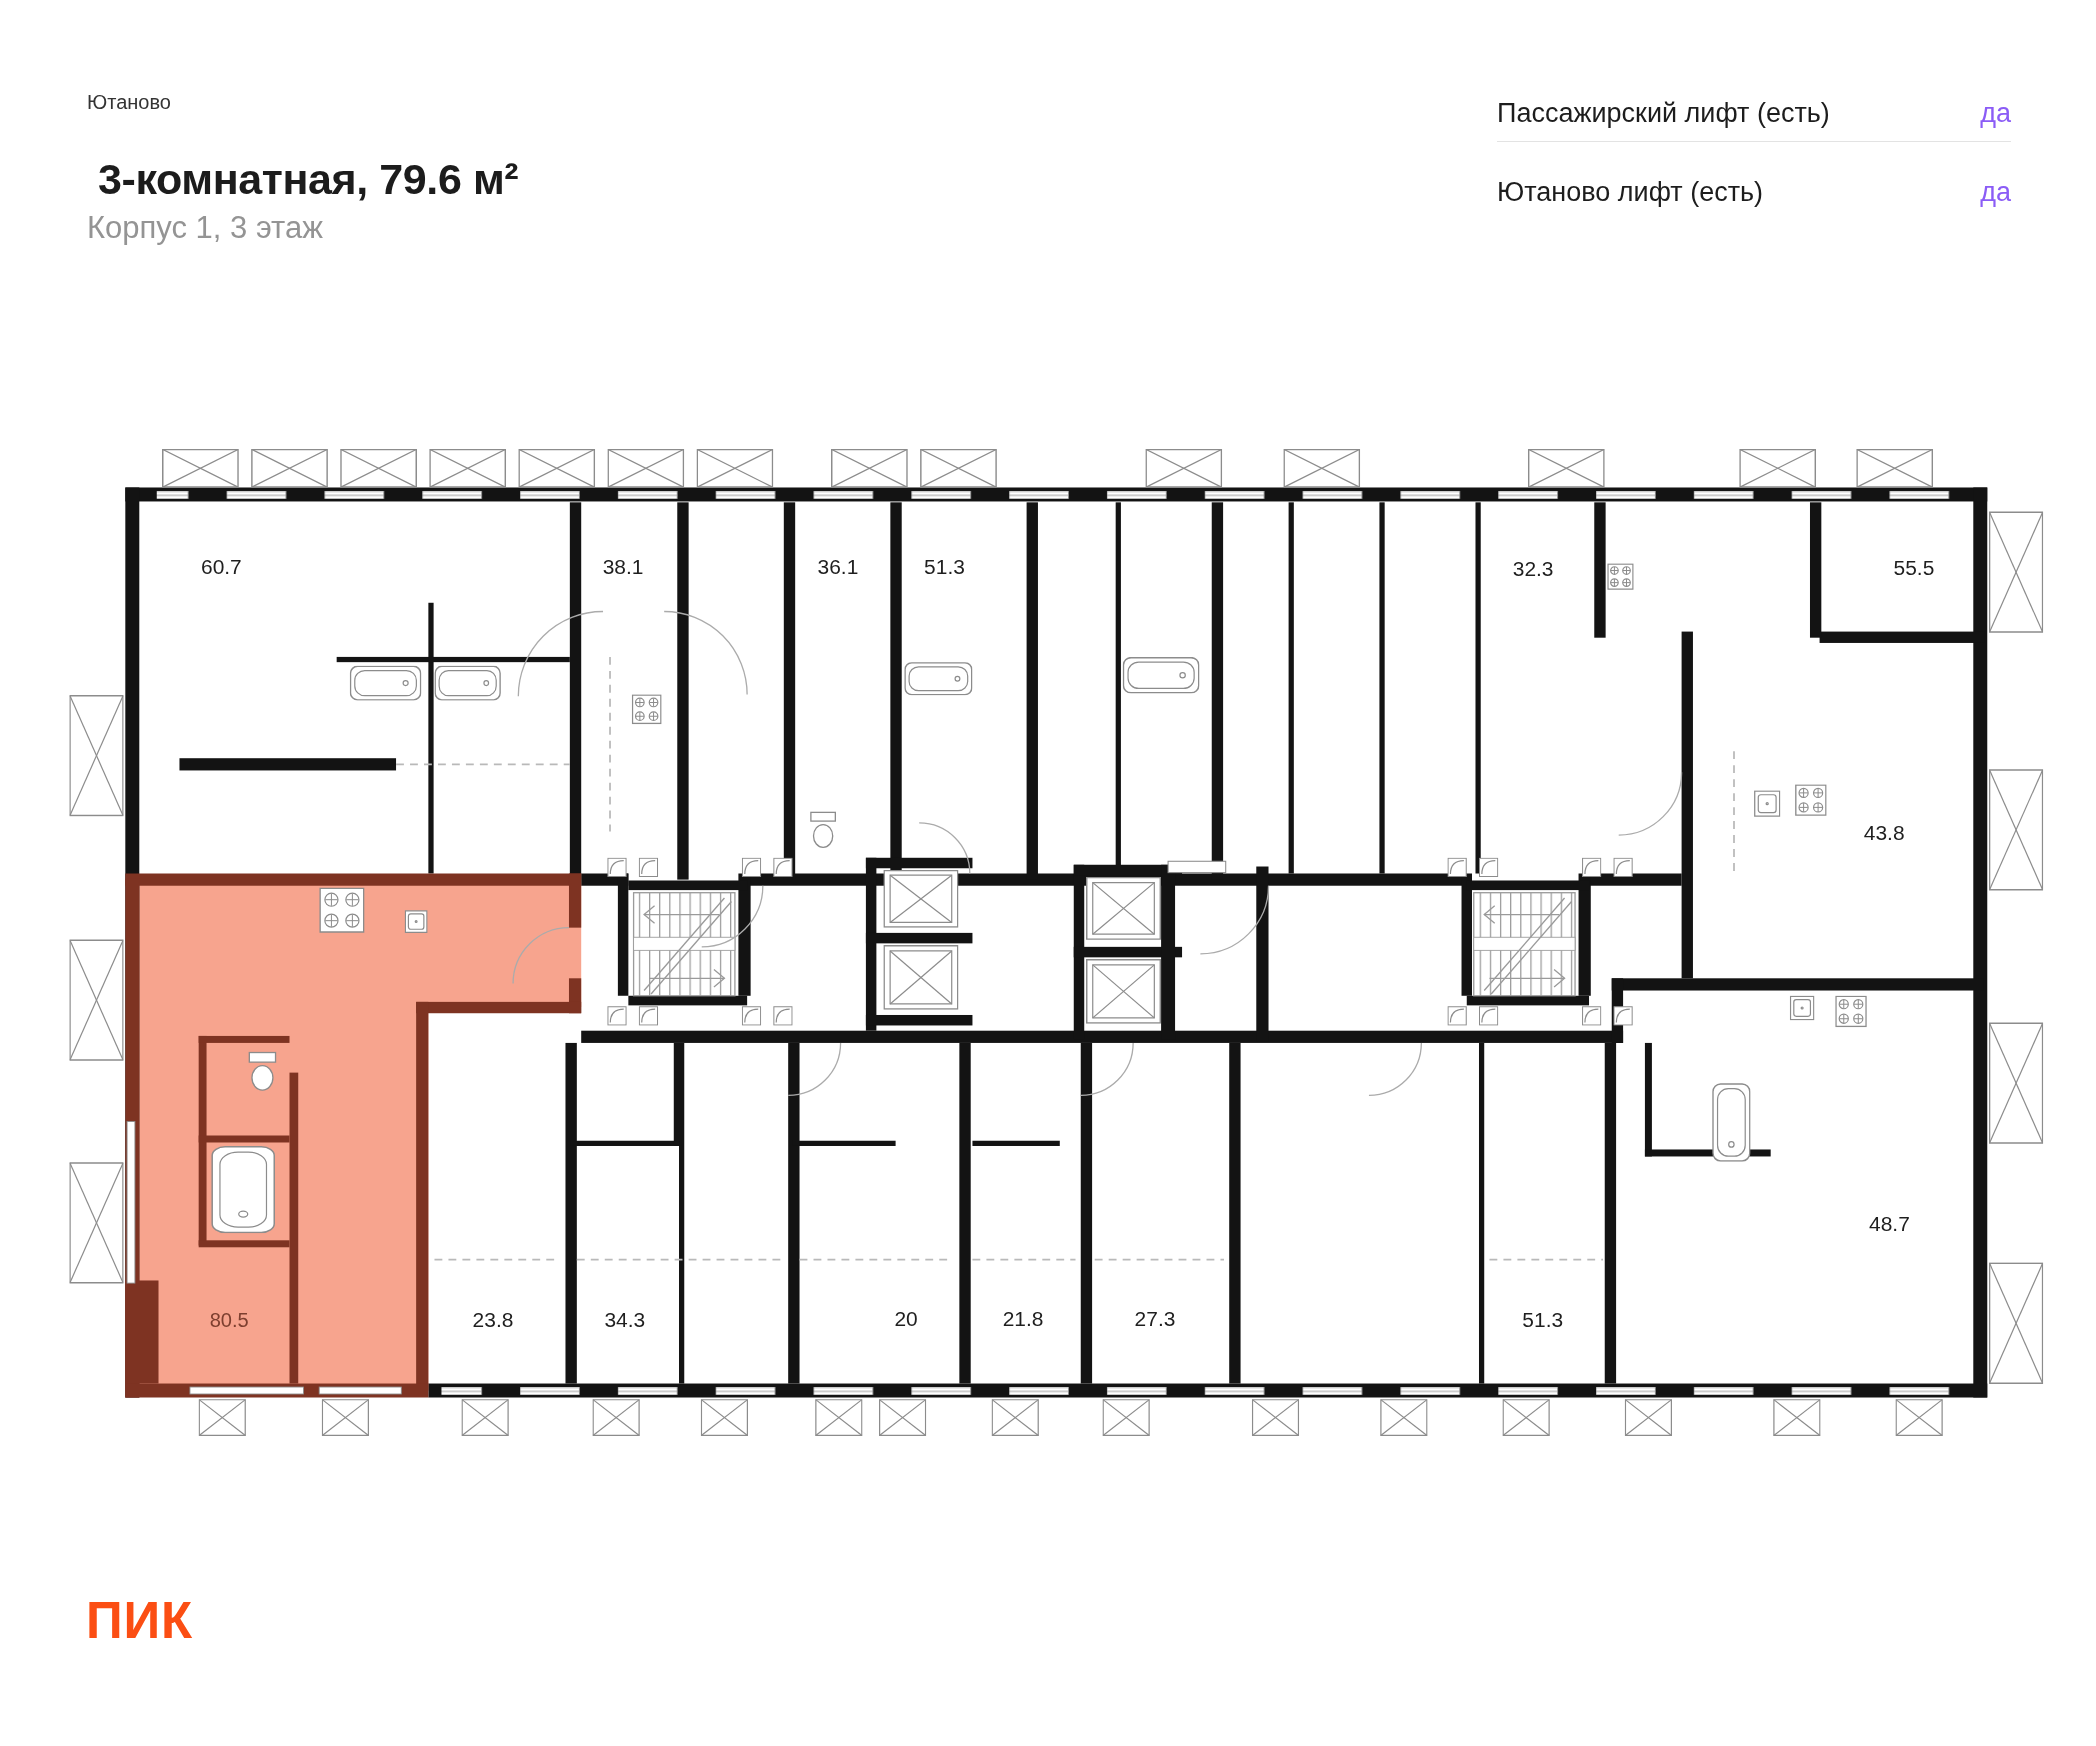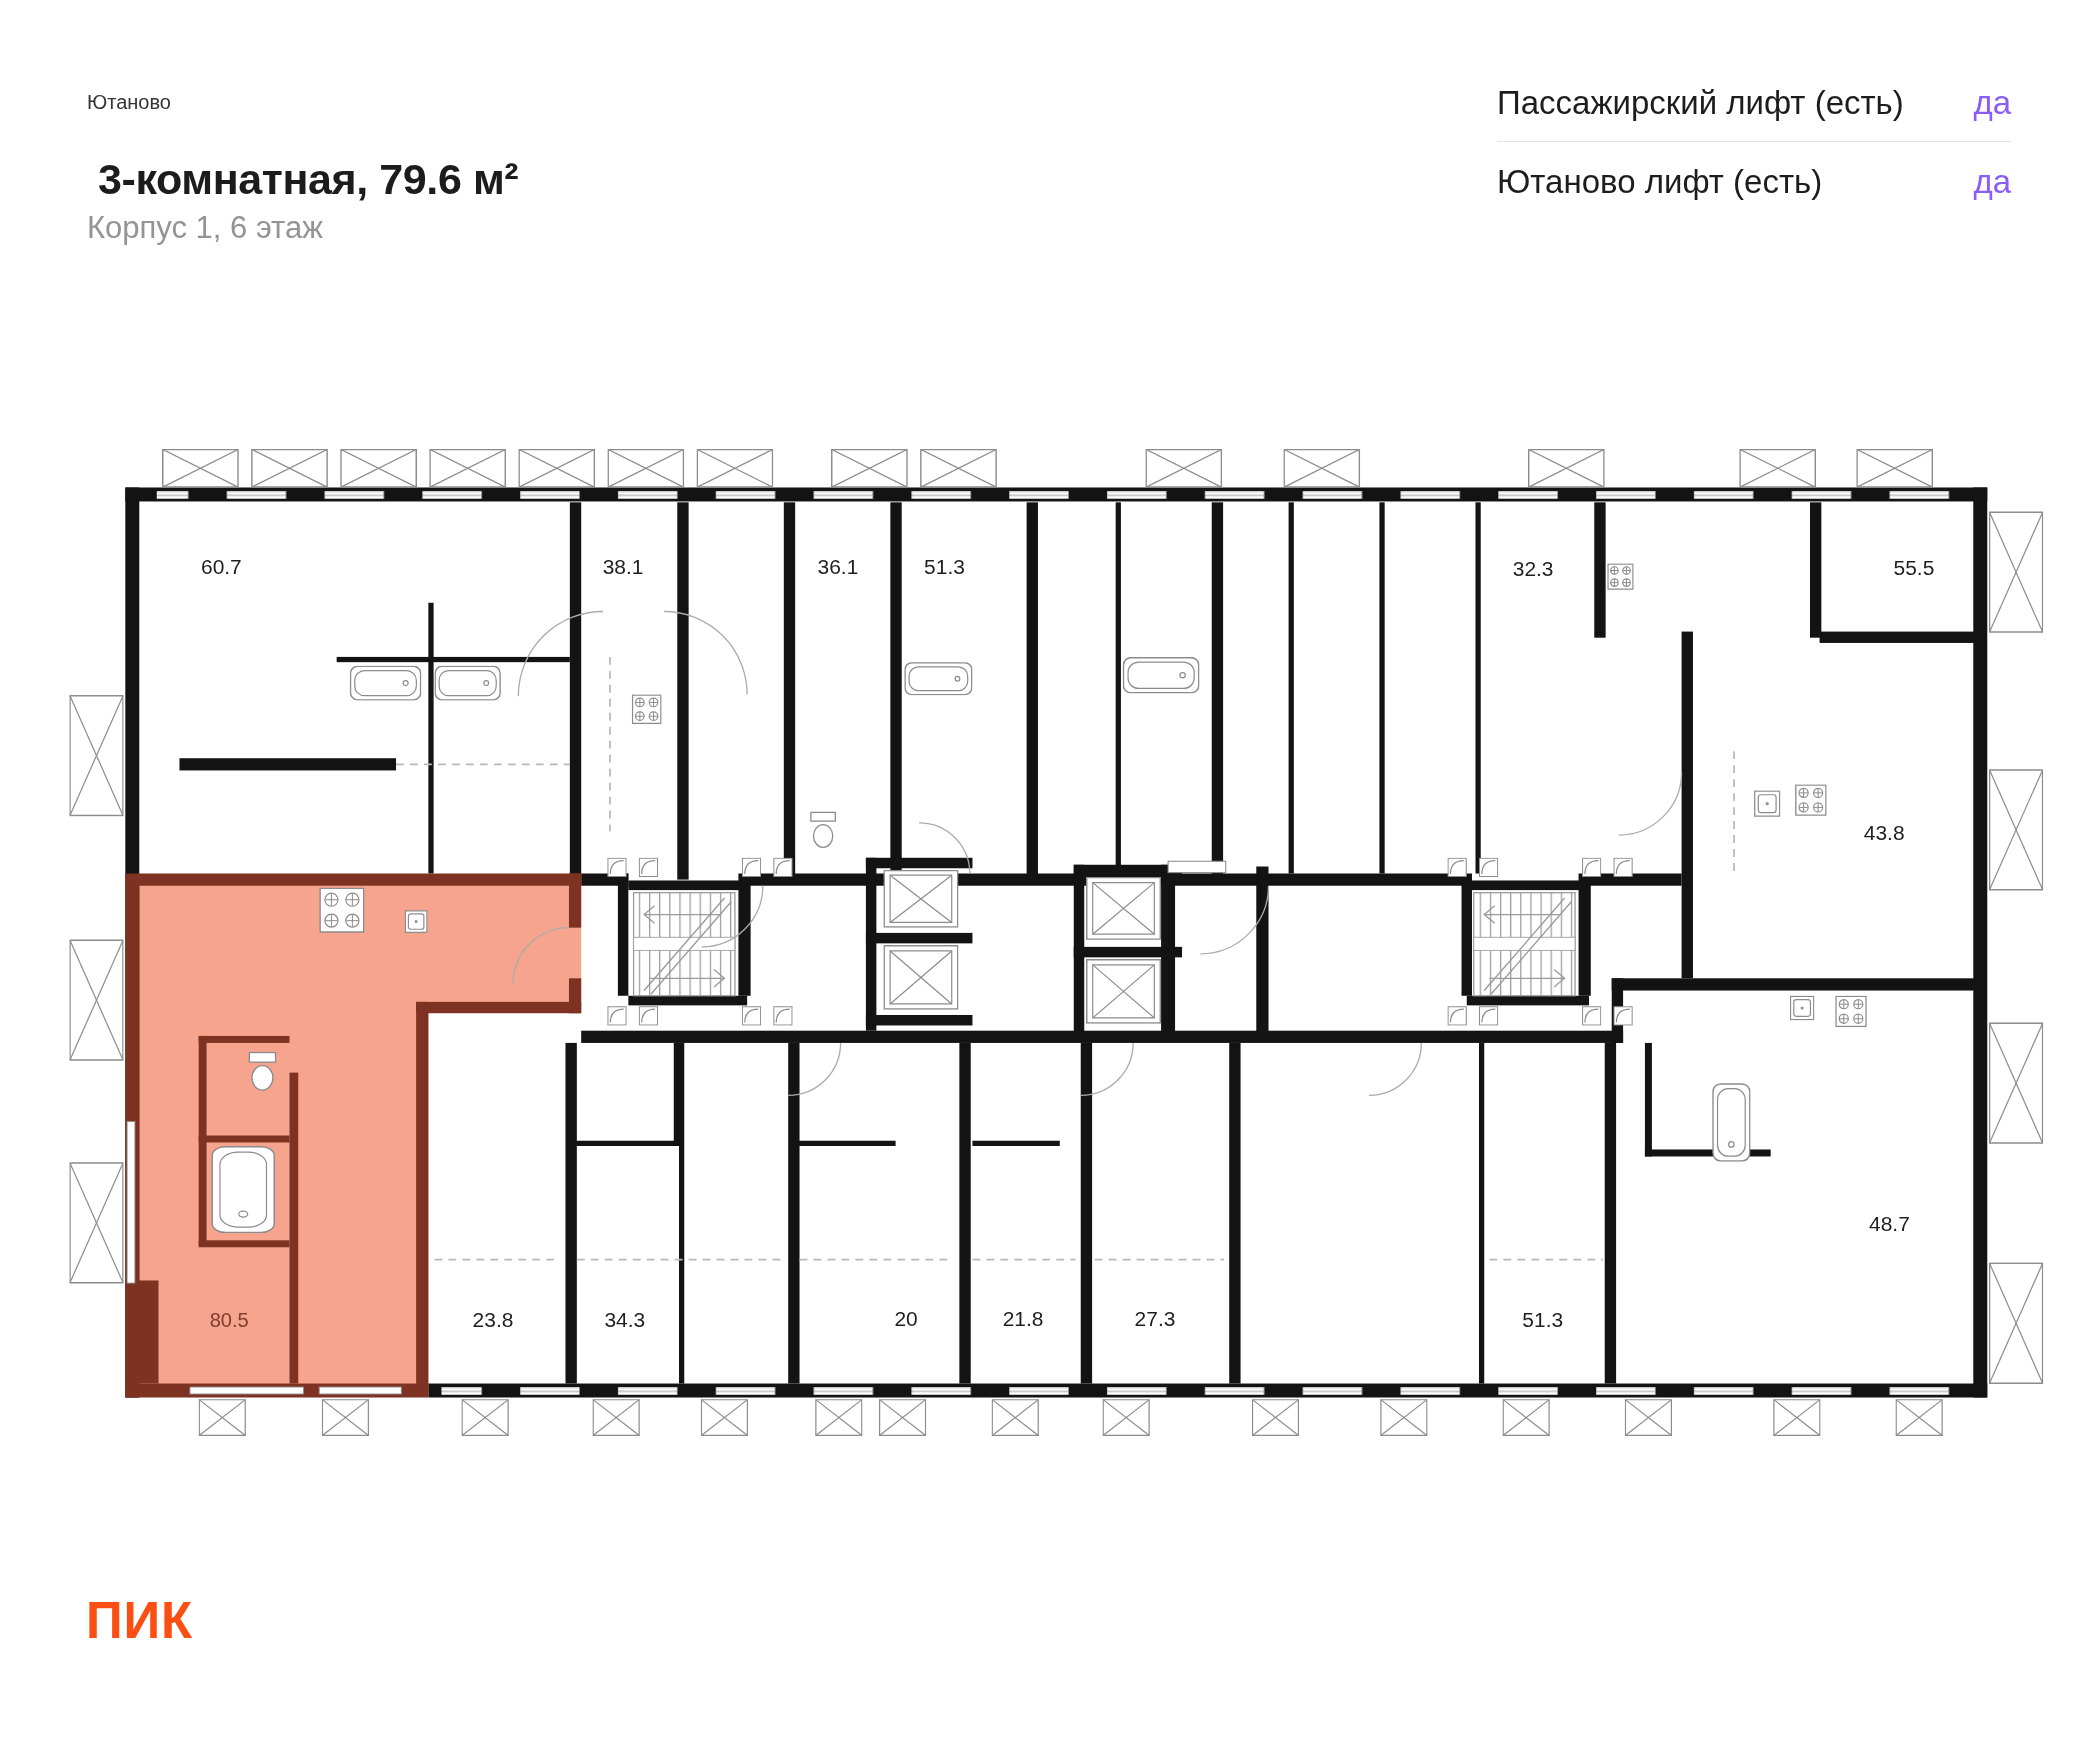--- a/index.html
+++ b/index.html
@@ -7,21 +7,21 @@
     position:relative;width:2096px;height:1747px;background:#fff;overflow:hidden;
     font-family:"Liberation Sans", sans-serif;color:var(--text-primary,#1f1f1f);
   }
   
   .project{position:absolute;left:87px;top:91px;font-size:20px;color:#343434;}
   .title{position:absolute;left:86px;top:143px;margin:12px;font-size:43px;font-weight:bold;
          letter-spacing:-0.4px;color:#1c1c1c;}
   .subtitle{position:absolute;left:87px;top:210px;font-size:31px;color:var(--text-muted,#949494);}
   
   .info{position:absolute;left:1497px;top:84px;width:514px;}
-  .info-row{display:flex;justify-content:space-between;align-items:flex-start;height:45px;font-size:33px;}
+  .info-row{display:flex;justify-content:space-between;align-items:flex-end;height:45px;font-size:27px;}
   .info-label{color:#1d1d1d;}
   .info-value{color:#8b5cf6;}
   .info-divider{height:0.9px;background:var(--divider-line,#e3e3e3);margin:12.2px 0 21px 0;}
   
   .plan{position:absolute;left:0;top:0;width:2096px;height:1747px;padding-left:31px;}
   svg text.area{font-family:"Liberation Sans",sans-serif;font-size:24px;fill:#1f1f1f;text-anchor:middle;}
   svg text.area.hl{fill:var(--highlight-label,#7d3f2f);font-size:23px;}
   .w{fill:var(--wall,#131313);}
   .mw{fill:var(--highlight-wall,#7E3322);}
   .ln{stroke:#9a9a9a;stroke-width:1.5;fill:none;}
@@ -33,21 +33,21 @@
         letter-spacing:0.9px;color:var(--accent,#FB4E13);cursor:pointer;}
 </style>
 </head>
 <body>
 
 <div class="page">
 
   <header>
     <div class="project">Ютаново</div>
     <h1 class="title">3-комнатная, 79.6 м²</h1>
-    <div class="subtitle">Корпус 1, 6 этаж</div>
+    <div class="subtitle">Корпус 1, 3 этаж</div>
   </header>
 
   <aside class="info">
     <div class="info-row">
       <span class="info-label">Пассажирский лифт (есть)</span>
       <span class="info-value">да</span>
     </div>
     <div class="info-divider"></div>
     <div class="info-row">
       <span class="info-label">Ютаново лифт (есть)</span>

